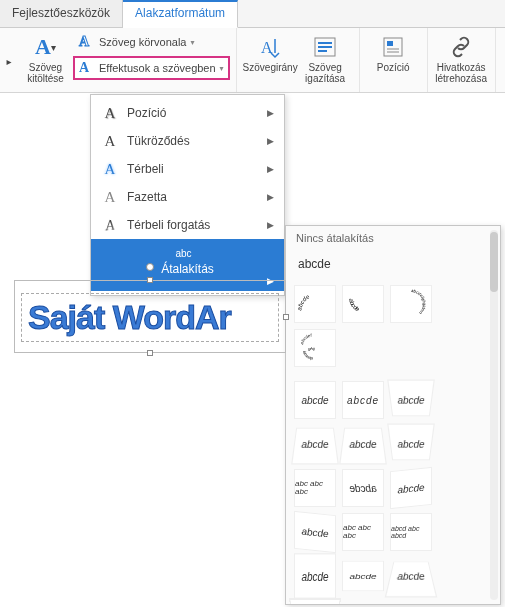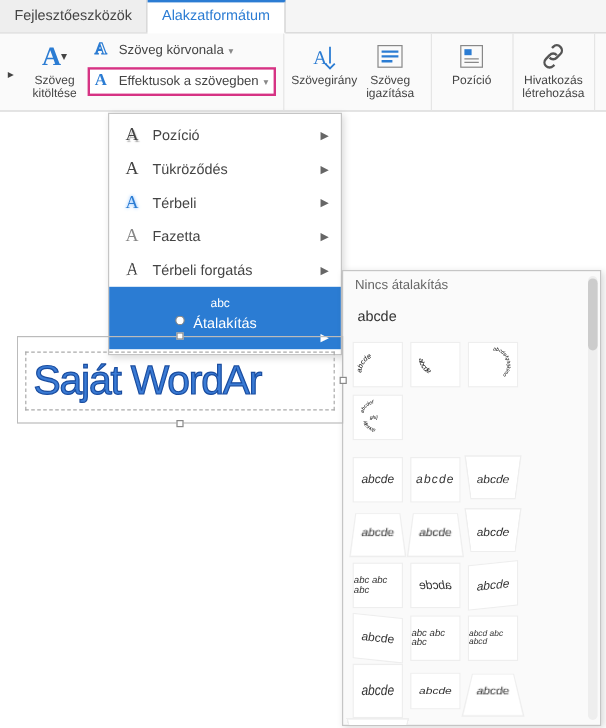--- a/index.html
+++ b/index.html
@@ -33,21 +33,21 @@
   .transform-cell.archd { transform: perspective(50px) rotateX(-18deg); }
   .transform-cell.circ1 svg, .transform-cell.circ2 svg { width: 34px; height: 34px; }
   .doc-area { position: absolute; top: 280px; left: 14px; right: 0; }
   .wa-outer { border: 1px solid #bbb; padding: 12px 6px 10px; position: relative; width: 272px; }
   .wa-inner { border: 1px dashed #aaa; padding: 4px 6px; }
   .handle { width: 6px; height: 6px; background: #fff; border: 1px solid #888; position: absolute; }
   .handle.tc { top: -4px; left: 50%; margin-left: -3px; }
   .handle.bc { bottom: -4px; left: 50%; margin-left: -3px; }
   .handle.rc { right: -4px; top: 50%; margin-top: -3px; }
   .rotate-handle { position: absolute; top: -18px; left: 50%; width: 8px; height: 8px; border: 1px solid #888; border-radius: 50%; background: #fff; margin-left: -4px;}
-  .wordart { font-family: "Arial Black", Arial, sans-serif; font-size: 34px; font-weight: 400; color: #3a7bd5; white-space: nowrap; letter-spacing: -1px; -webkit-text-stroke: 1px #1a4da0; }
+  .wordart { font-family: "Arial Black", Arial, sans-serif; font-size: 34px; font-weight: 700; color: #3a7bd5; white-space: nowrap; letter-spacing: -1px; -webkit-text-stroke: 1px #1a4da0; }
   .link-icon svg, .position-icon svg { width: 24px; height: 24px; }
   .char-A { font-family: Georgia, serif; font-size: 22px; font-weight: bold; }
   .blueA { color: #2b7cd3; }
   .outA { color: transparent; -webkit-text-stroke: 1px #2b7cd3; }
   .scrollbar-fake { position: absolute; right: 2px; top: 4px; bottom: 4px; width: 8px; background: #eee; border-radius: 4px; }
   .scrollbar-thumb { position: absolute; top: 2px; width: 8px; height: 60px; background: #ccc; border-radius: 4px; }
 </style>
 </head>
 <body>
 

